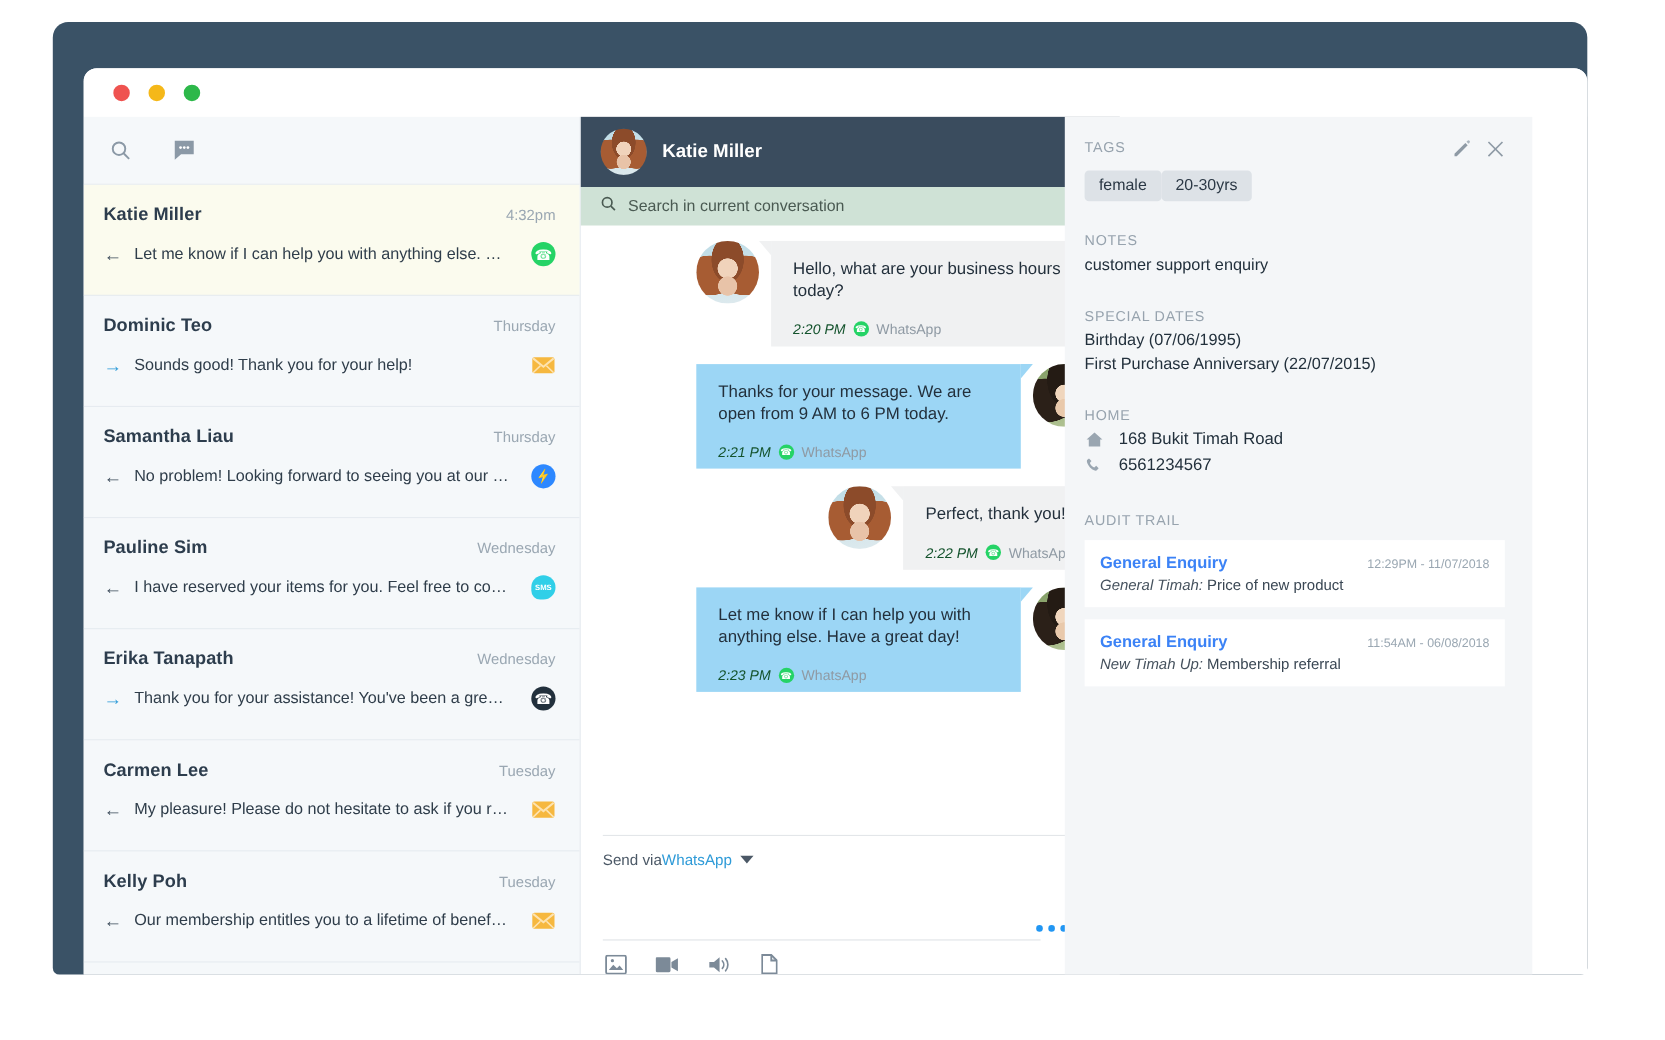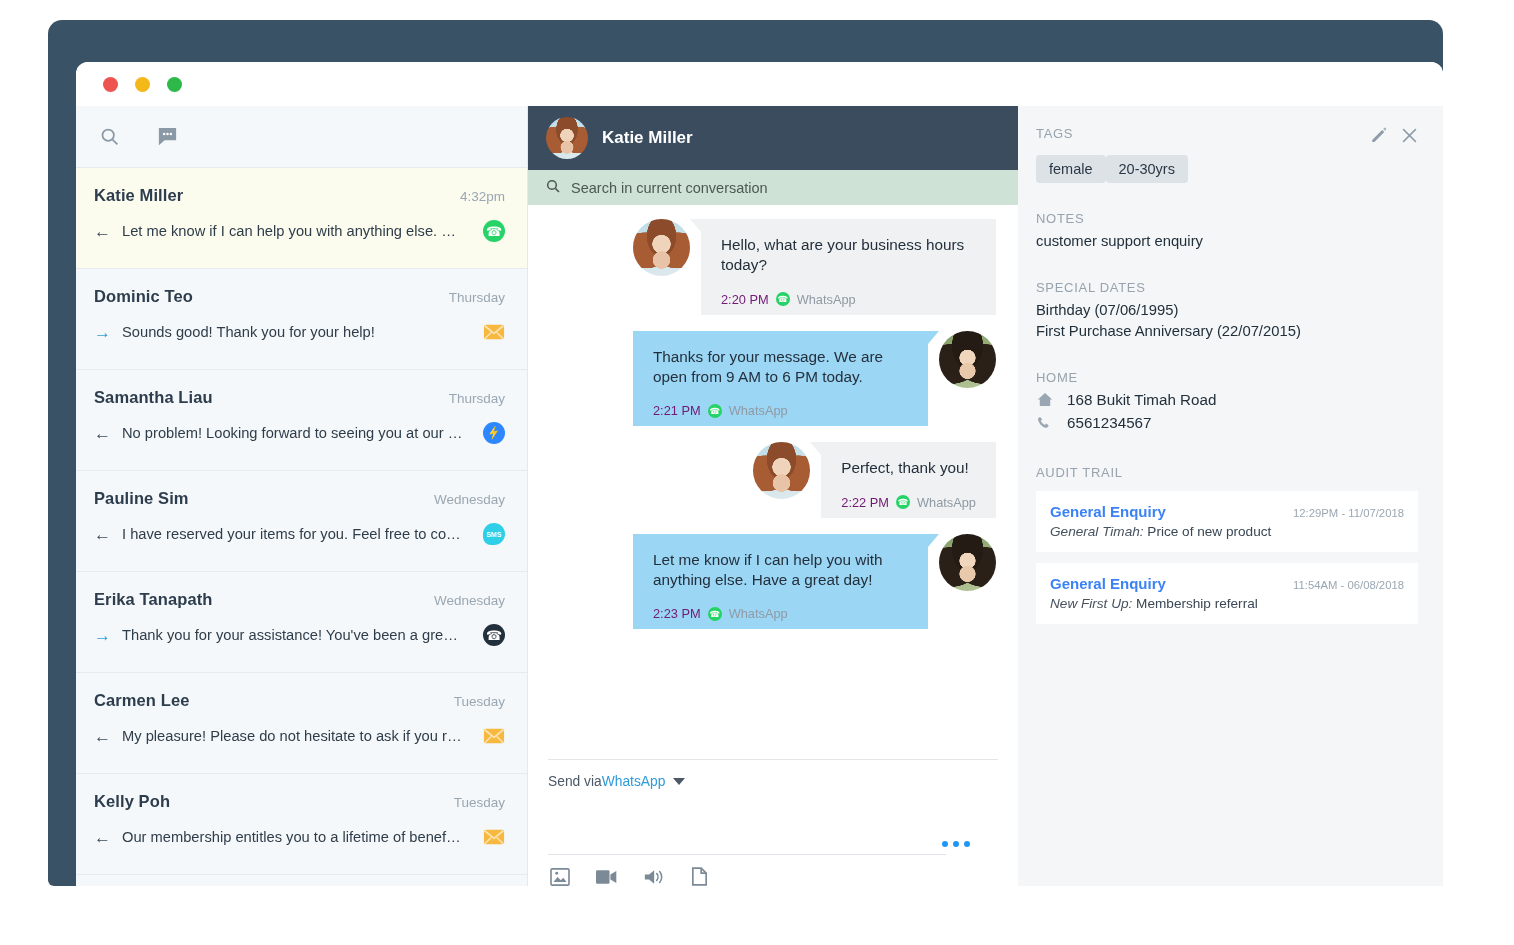--- a/index.html
+++ b/index.html
@@ -118,21 +118,21 @@
   #messages {
     flex: 1; overflow: hidden;
     padding: 14px 22px 0 20px;
     position: relative;
   }
   .msg { display: flex; align-items: flex-start; margin-bottom: 16px; }
   .msg .av { width: 57px; height: 57px; border-radius: 50%; flex: none; }
   .bubble { position: relative; padding: 16px 20px 8px 20px; max-width: 295px; }
   .bubble .text { font-size: 15.3px; line-height: 1.33; color: #23303c; }
   .bubble .meta { display: flex; align-items: center; gap: 7px; margin-top: 16px; }
-  .bubble .time { font-size: 12.8px; color: #701a75; }
+  .bubble .time { font-size: 12.8px; color: #14532d; font-style: italic; }
   .bubble .chname { font-size: 12.8px; color: #8f9aa4; }
   .wa-mini { width: 14px; height: 14px; border-radius: 50%; background: #25d366; position: relative; flex: none; }
   .wa-mini::after { content: "\260E"; position: absolute; inset: 0; color: #fff; font-size: 8.5px; display: flex; align-items: center; justify-content: center; }
 
   .msg.in { justify-content: flex-end; }
   .msg.in .av { margin-right: 11px; }
   .msg.in .bubble { background: #f0f1f2; }
   .msg.in .bubble::before {
     content: ""; position: absolute; left: -11px; top: 0;
     border-width: 0 11px 13px 0; border-style: solid;
@@ -156,21 +156,21 @@
   #input-area { position: relative; height: 56px; }
   #input-line { position: absolute; left: 0; bottom: 0; width: 398px; height: 1px; background: #dfe3e7; }
   #typing { position: absolute; right: 28px; bottom: 8px; display: flex; gap: 5px; }
   #typing i { width: 6px; height: 6px; border-radius: 50%; background: #2196f3; display: block; }
   #attach { display: flex; align-items: center; gap: 26px; padding: 12px 0 0 2px; }
   #attach .ai { cursor: pointer; color: #7c8a98; display: flex; }
 
   
   #profile {
     position: absolute;
-    left: 942px; top: 44px;
+    left: 892px; top: 44px;
     width: 425px; height: 780px;
     background: #f4f6f8;
     padding: 20px 25px 0 18px;
     overflow: hidden;
   }
   .sec-label { font-size: 13px; color: #97a3ae; letter-spacing: .7px; }
   #tags-head { display: flex; justify-content: space-between; align-items: flex-start; }
   #tags-actions { display: flex; gap: 13px; align-items: center; }
   #tags-actions span { cursor: pointer; color: #8e9aa5; display: flex; }
   #tags { display: flex; margin-top: 11px; }
@@ -517,18 +517,18 @@
             <span class="audit-title">General Enquiry</span>
             <span class="audit-ts">12:29PM - 11/07/2018</span>
           </div>
           <div class="audit-row2"><em>General Timah:</em> <span>Price of new product</span></div>
         </div>
         <div class="audit-card">
           <div class="audit-row1">
             <span class="audit-title">General Enquiry</span>
             <span class="audit-ts">11:54AM - 06/08/2018</span>
           </div>
-          <div class="audit-row2"><em>New First Up:</em> <span>Membership referral</span></div>
+          <div class="audit-row2"><em>New Timah Up:</em> <span>Membership referral</span></div>
         </div>
       </div>
   </div>
 
 </div>
 
 </body></html>

